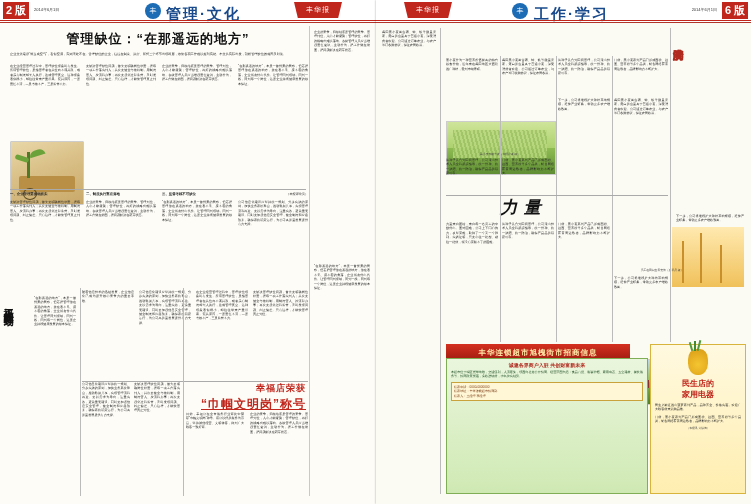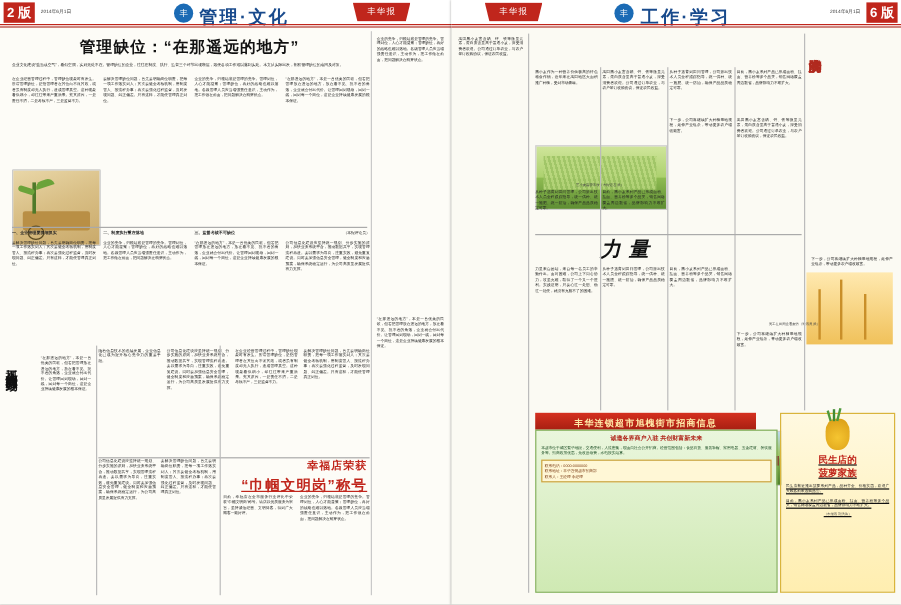--- a/index.html
+++ b/index.html
@@ -65,21 +65,21 @@
 
   
   .img-book{
     background:linear-gradient(160deg,#e9d7a8 0%,#d9bf86 45%,#c9a96a 100%);
   }
   .img-wheat{background:linear-gradient(180deg,#cfe59a 0%,#a9cf6a 55%,#6d9c3a 100%);}
   .img-field{background:linear-gradient(180deg,#bcd8ef 0%,#9fc46d 40%,#6ea23d 100%);}
   .title-red{color:#c0261c;font-weight:bold;text-align:right;}
 
   .ad-green{background:linear-gradient(180deg,#eaf6dd,#cfe9b3);border:1px solid #7fae56;}
-  .ad-yellow{background:linear-gradient(180deg,#fff9e0,#ffeeb0);border:1px solid #d9b43c;text-decoration:underline;}
+  .ad-yellow{background:linear-gradient(180deg,#fff9e0,#ffeeb0);border:1px solid #d9b43c;}
 </style>
 </head>
 <body>
 
 <div class="page">
 
   <div class="sheet sheet-left">
 
     <div class="masthead mast-red">
       <div class="badge-page">2 版</div>
@@ -224,21 +224,21 @@
 
     <div class="z ad-yellow" style="left:274px;top:344px;width:94px;height:148px;">
       <div style="text-align:center;margin-top:4px;">
         <div style="display:inline-block;width:20px;height:26px;background:radial-gradient(circle at 50% 60%,#f5c531,#d89a14);border-radius:40% 40% 45% 45%;position:relative;">
           <div style="position:absolute;left:6px;top:-8px;width:2px;height:10px;background:#3f8a33;"></div>
           <div style="position:absolute;left:10px;top:-9px;width:2px;height:11px;background:#4f9a3c;transform:rotate(14deg);"></div>
           <div style="position:absolute;left:2px;top:-7px;width:2px;height:9px;background:#4f9a3c;transform:rotate(-16deg);"></div>
         </div>
       </div>
       <div style="text-align:center;color:#c0261c;font-size:8px;font-weight:bold;margin-top:2px;">民生店的</div>
-      <div style="text-align:center;color:#c0261c;font-size:8px;font-weight:bold;">菠萝家族</div>
+      <div style="text-align:center;color:#c0261c;font-size:8px;font-weight:bold;">家用电器</div>
       <div class="body-col" style="padding:3px 4px;">民生店新近推出菠萝系列产品，品种齐全、价格实惠，欢迎广大顾客前来选购品尝。</div>
       <div class="body-col" style="padding:0 4px;">目前，黑小麦系列产品已形成面粉、挂面、营养粉等多个品类，销售网络覆盖周边数省，品牌影响力不断扩大。</div>
       <div class="cap" style="margin-top:2px;">（本报讯 刘洪涛）</div>
     </div>
 
     <div class="z rule-v" style="left:180px;top:56px;height:286px;"></div>
     <div class="z rule-v" style="left:236px;top:56px;height:286px;"></div>
     <div class="z rule-v" style="left:124px;top:56px;height:286px;"></div>
     <div class="z rule-v" style="left:294px;top:28px;height:314px;"></div>
     <div class="z" style="left:70px;top:192px;width:222px;">

